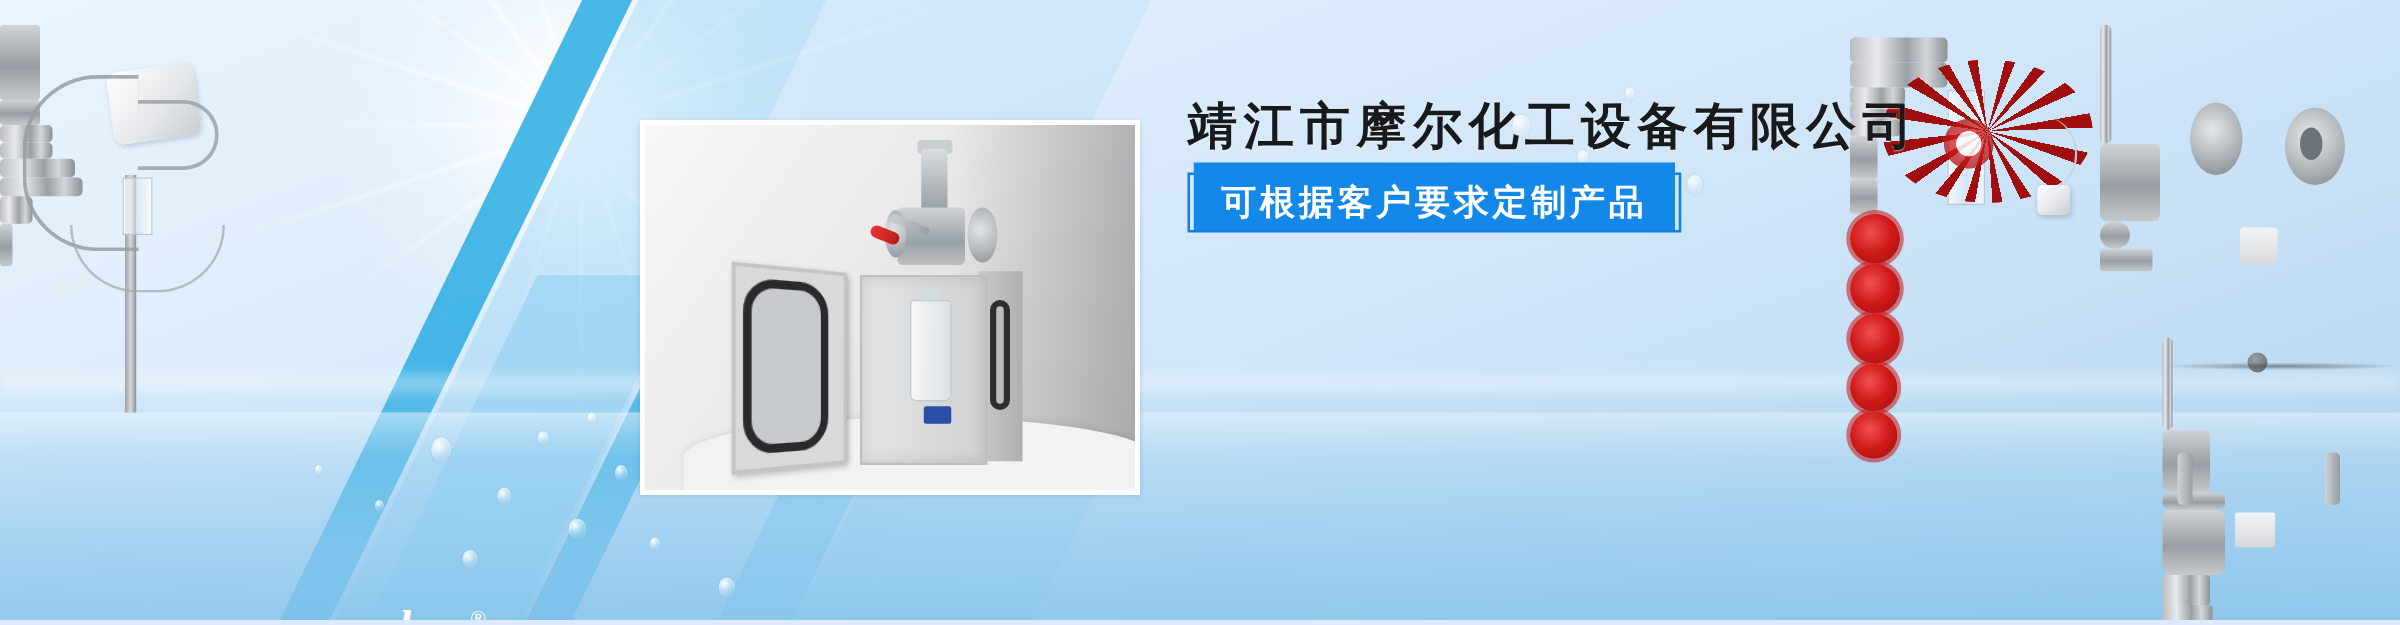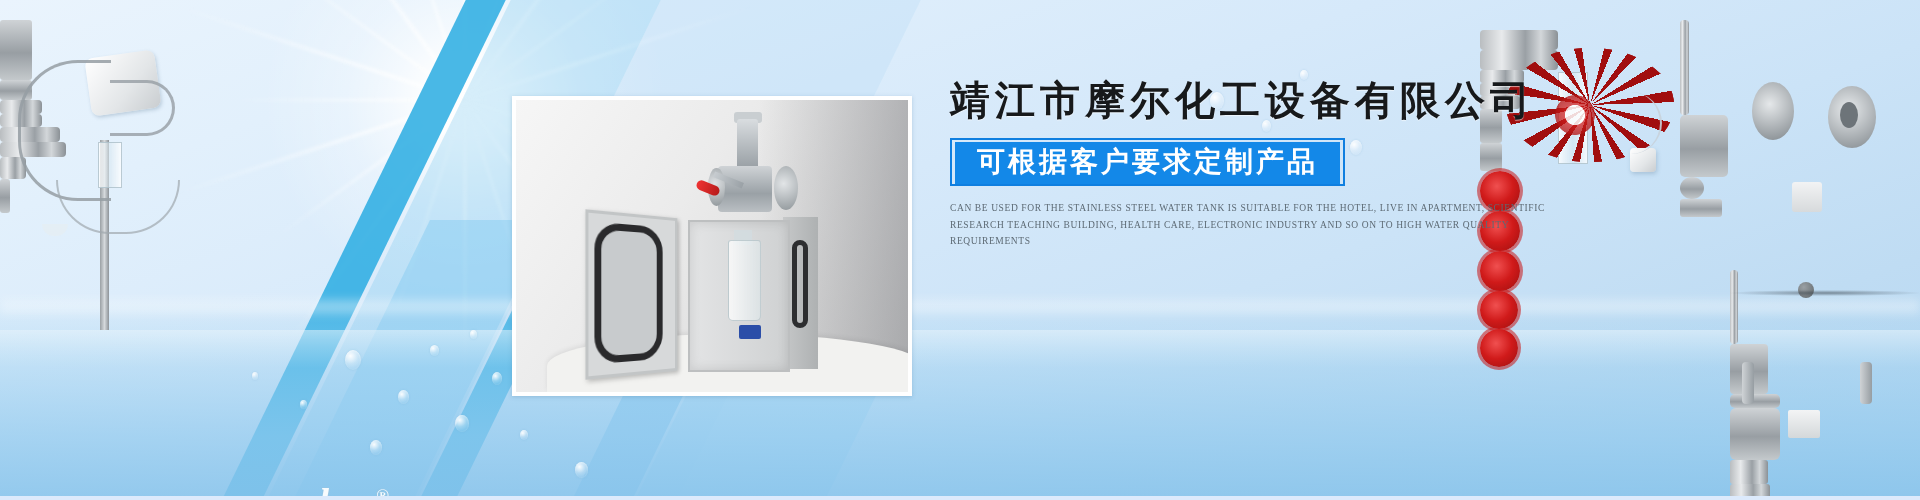--- a/index.html
+++ b/index.html
@@ -133,21 +133,21 @@
     color:#1b1d1f;font-size:27px;letter-spacing:2px;
     padding:4px 12px 6px 12px;white-space:nowrap;
   }
   .outlineBar{
     display:inline-block;margin-top:16px;
     border:2px solid #0f7fe0;padding:3px;
   }
   .outlineBarInner{
     background:#1388e8;color:#fff;
     font-size:28px;font-weight:700;letter-spacing:3px;
-    padding:4px 22px 7px 22px;white-space:nowrap;
+    padding:16px 22px 7px 22px;white-space:nowrap;
   }
   .enText{
     margin-top:14px;width:610px;
     font-family:"Liberation Serif","DejaVu Serif",serif;
     font-size:9.5px;letter-spacing:.6px;line-height:1.75;
     color:#5d6a74;text-transform:uppercase;
   }
 
   
   .watermark{
@@ -315,20 +315,19 @@
     <div class="metal" style="left:94px;top:100px;width:40px;height:24px;border-radius:3px;"></div>
     <div style="position:absolute;left:12px;top:92px;width:12px;height:42px;border-radius:4px;background:linear-gradient(to right,#cfd3d6,#969da2);"></div>
     <div style="position:absolute;left:130px;top:92px;width:12px;height:42px;border-radius:4px;background:linear-gradient(to right,#cfd3d6,#969da2);"></div>
     <div style="position:absolute;left:58px;top:140px;width:32px;height:28px;background:linear-gradient(to bottom,#f3f4f5,#d4d8da);border-radius:2px;"></div>
     <div style="position:absolute;left:0px;top:20px;width:190px;height:6px;background:radial-gradient(ellipse at 50% 50%,rgba(60,70,78,.55),rgba(60,70,78,0) 72%);"></div>
   </div>
 
   <div class="textCol">
     <div class="companyName">靖江市摩尔化工设备有限公司</div>
     <div><span class="outlineBar"><span class="outlineBarInner">可根据客户要求定制产品</span></span></div>
-    <div class="enText">CAN BE USED FOR THE STAINLESS STEEL WATER TANK IS SUITABLE FOR THE HOTEL, LIVE IN APARTMENT, SCIENTIFIC RESEARCH TEACHING BUILDING, HEALTH CARE, ELECTRONIC INDUSTRY AND SO ON TO HIGH WATER QUALITY REQUIREMENTS</div>
   </div>
 
   <div class="watermark">
     <span>molqo</span><sup>®</sup>
   </div>
 
 </div>
 
 </body></html>

